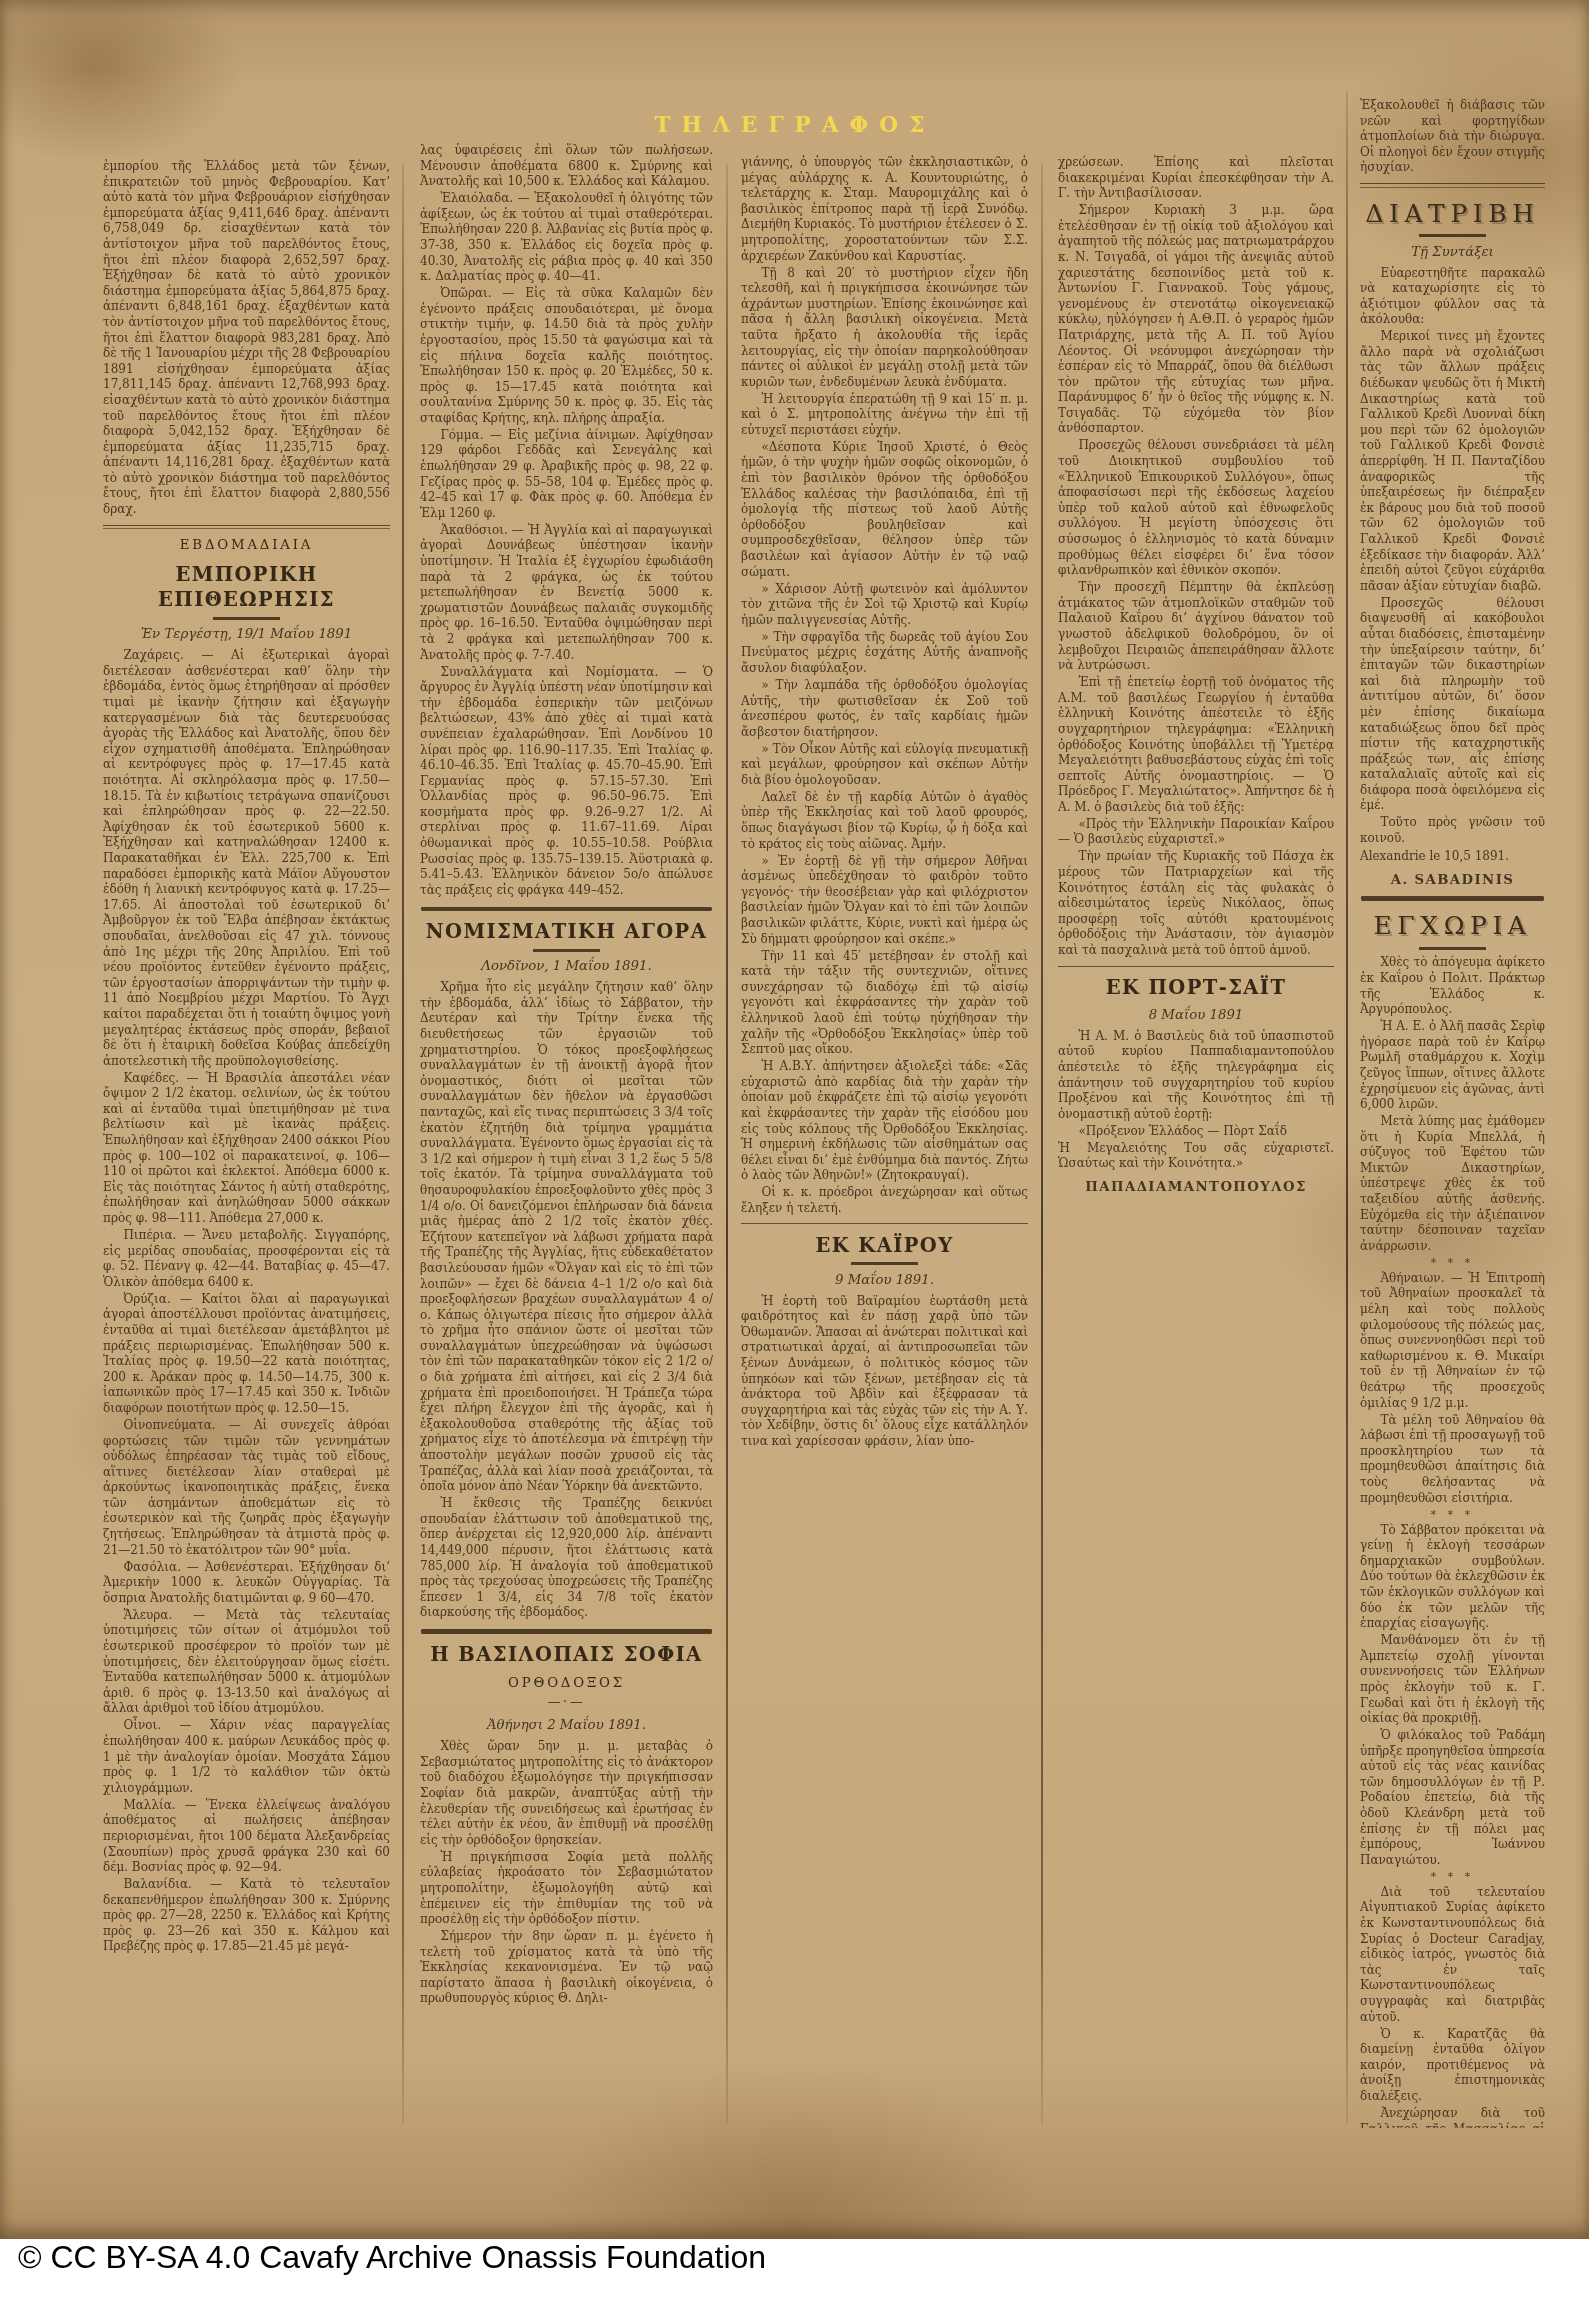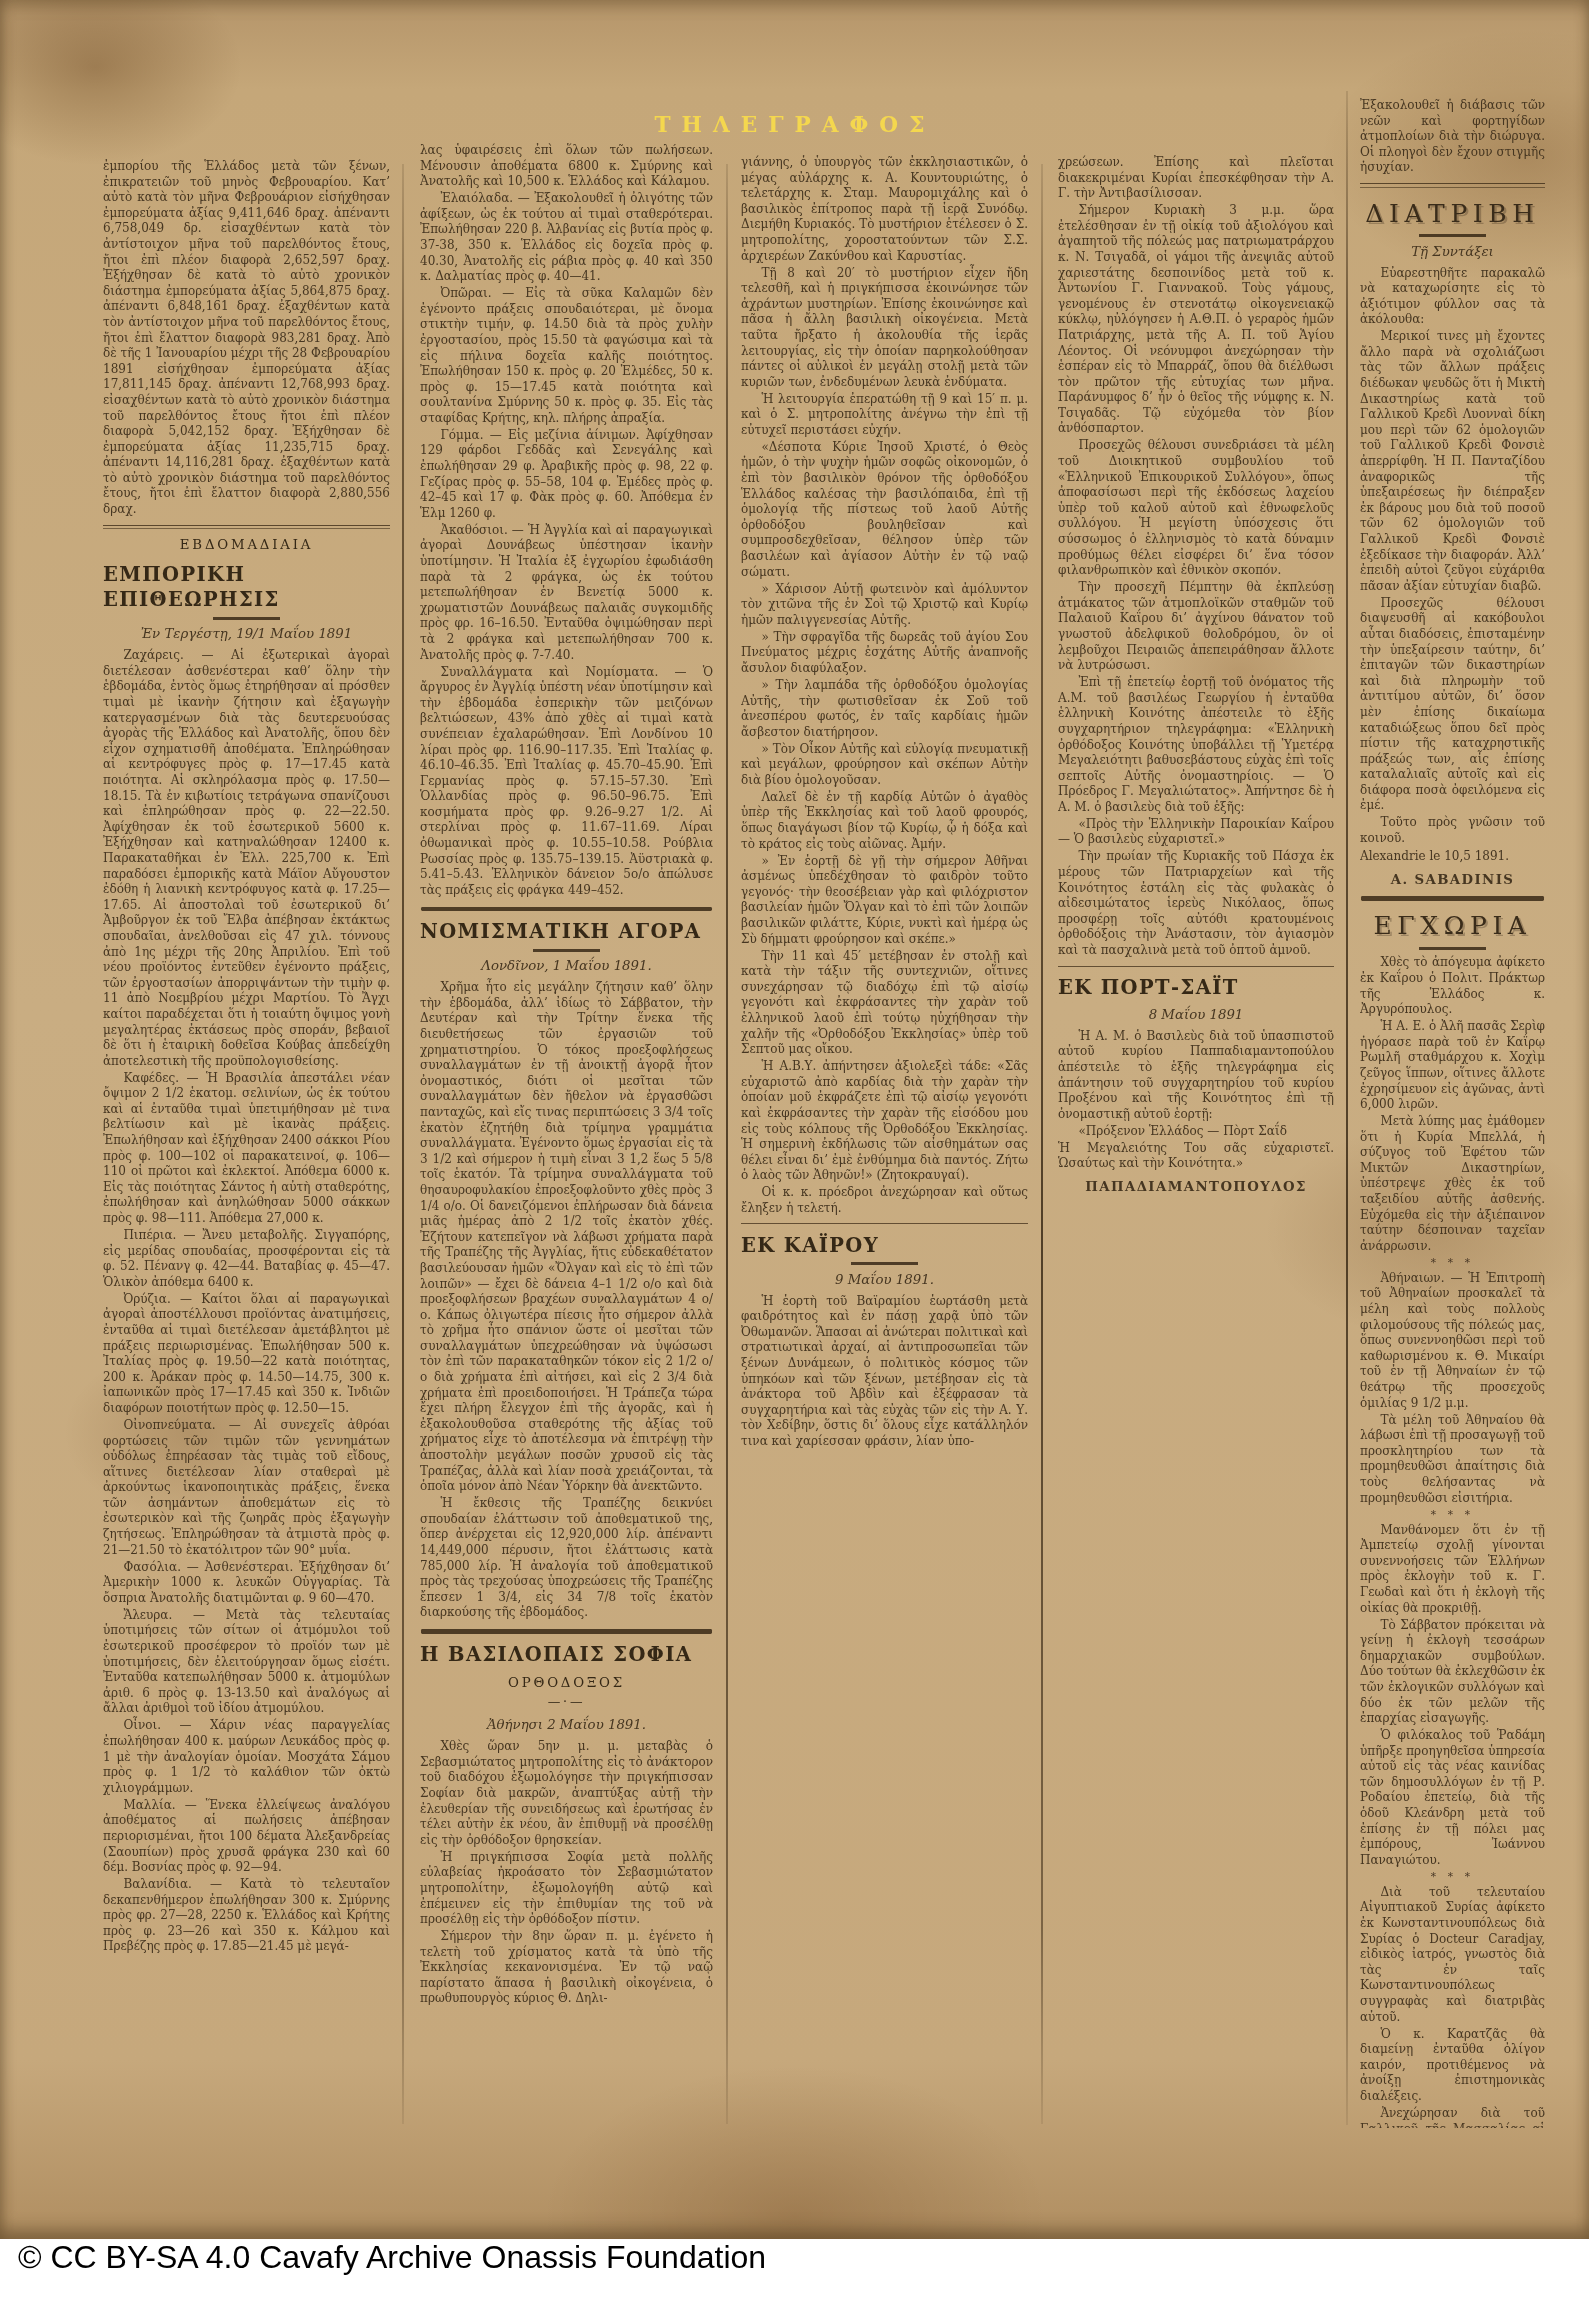--- a/index.html
+++ b/index.html
@@ -18,21 +18,21 @@
     background-blend-mode:multiply, multiply, multiply, multiply, multiply, multiply, normal, normal;
     box-shadow:inset 0 -9.8px 15.3px rgba(70,50,25,.45), inset 0 7px 12.6px rgba(90,65,35,.35);}
   .masthead{position:absolute;top:112px;left:0;width:1590px;text-align:center;
     font-size:21.6px;letter-spacing:11px;color:#fde047;font-weight:bold;opacity:.85;}
   .col{position:absolute;overflow:hidden;font-size:12px;line-height:1.3;}
   .vrule{position:absolute;width:2.1px;background:linear-gradient(180deg,
       rgba(62,44,22,.15) 0%, rgba(62,44,22,.65) 12%, rgba(50,35,16,.8) 55%,
       rgba(62,44,22,.55) 90%, rgba(62,44,22,.1) 100%);}
   .p{ text-align:justify;text-indent:1.7em;margin:0 0 1.4px 0;}
   .p-cont{text-align:justify;text-indent:0;margin:0 0 1.4px 0;}
-  .h-major{text-align:left;font-weight:bold;font-size:19.5px;letter-spacing:1.4px;
+  .h-major{text-align:center;font-weight:bold;font-size:19.5px;letter-spacing:1.4px;
     margin:8.4px 0 4.2px 0;color:#34271636;color:#352816;}
   .h-minor{text-align:center;font-weight:normal;font-size:13.3px;letter-spacing:2.8px;margin:7px 0 1.4px 0;color:#352816;}
   .h-ornate{text-align:center;font-weight:normal;font-size:25px;letter-spacing:5.6px;margin:9.8px 0 2.8px 0;
     color:#3a2c1a;text-shadow:2.1px 2.1px 0 rgba(58,44,26,.30);}
   .dateline{text-align:center;font-style:italic;font-size:13.3px;margin:5.6px 0 5.6px 0;}
   .dateline-left{text-align:left;font-size:12px;margin:2.8px 0;}
   .signature{text-align:center;font-weight:bold;letter-spacing:1.4px;font-size:13.3px;margin:5.6px 0;}
   .rule-double{height:2.8px;border-top:1.4px solid rgba(55,39,19,.75);border-bottom:0.7px solid rgba(55,39,19,.55);margin:7px 0;}
   .rule-thick{height:4.2px;background:rgba(48,33,15,.8);margin:8.4px 1.4px;border-radius:1.4px;}
   .rule-short{width:67px;height:2.8px;background:rgba(48,33,15,.8);margin:4.2px auto 5.6px auto;}
@@ -147,22 +147,22 @@
       <div class="rule-thick"></div>
       <div class="h-ornate">ΕΓΧΩΡΙΑ</div>
       <div class="rule-short"></div>
       <div class="p">Χθὲς τὸ ἀπόγευμα ἀφίκετο ἐκ Καΐρου ὁ Πολιτ. Πράκτωρ τῆς Ἑλλάδος κ. Ἀργυρόπουλος.</div>
       <div class="p">Ἡ Α. Ε. ὁ Ἀλῆ πασᾶς Σερὶφ ἠγόρασε παρὰ τοῦ ἐν Καΐρῳ Ρωμλῆ σταθμάρχου κ. Χοχὶμ ζεῦγος ἵππων, οἵτινες ἄλλοτε ἐχρησίμευον εἰς ἀγῶνας, ἀντὶ 6,000 λιρῶν.</div>
       <div class="p">Μετὰ λύπης μας ἐμάθομεν ὅτι ἡ Κυρία Μπελλά, ἡ σύζυγος τοῦ Ἐφέτου τῶν Μικτῶν Δικαστηρίων, ὑπέστρεψε χθὲς ἐκ τοῦ ταξειδίου αὐτῆς ἀσθενής. Εὐχόμεθα εἰς τὴν ἀξιέπαινον ταύτην δέσποιναν ταχεῖαν ἀνάρρωσιν.</div>
       <div class="sep-stars">* * *</div>
       <div class="p">Ἀθήναιων. — Ἡ Ἐπιτροπὴ τοῦ Ἀθηναίων προσκαλεῖ τὰ μέλη καὶ τοὺς πολλοὺς φιλομούσους τῆς πόλεώς μας, ὅπως συνεννοηθῶσι περὶ τοῦ καθωρισμένου κ. Θ. Μικαίρι τοῦ ἐν τῇ Ἀθηναίων ἐν τῷ θεάτρῳ τῆς προσεχοῦς ὁμιλίας 9 1/2 μ.μ.</div>
       <div class="p">Τὰ μέλη τοῦ Ἀθηναίου θὰ λάβωσι ἐπὶ τῇ προσαγωγῇ τοῦ προσκλητηρίου των τὰ προμηθευθῶσι ἀπαίτησις διὰ τοὺς θελήσαντας νὰ προμηθευθῶσι εἰσιτήρια.</div>
       <div class="sep-stars">* * *</div>
+      <div class="p">Τὸ Σάββατον πρόκειται νὰ γείνῃ ἡ ἐκλογὴ τεσσάρων δημαρχιακῶν συμβούλων. Δύο τούτων θὰ ἐκλεχθῶσιν ἐκ τῶν ἐκλογικῶν συλλόγων καὶ δύο ἐκ τῶν μελῶν τῆς ἐπαρχίας εἰσαγωγῆς.</div>
       <div class="p">Μανθάνομεν ὅτι ἐν τῇ Ἀμπετείῳ σχολῇ γίνονται συνεννοήσεις τῶν Ἑλλήνων πρὸς ἐκλογὴν τοῦ κ. Γ. Γεωδαὶ καὶ ὅτι ἡ ἐκλογὴ τῆς οἰκίας θὰ προκριθῇ.</div>
-      <div class="p">Τὸ Σάββατον πρόκειται νὰ γείνῃ ἡ ἐκλογὴ τεσσάρων δημαρχιακῶν συμβούλων. Δύο τούτων θὰ ἐκλεχθῶσιν ἐκ τῶν ἐκλογικῶν συλλόγων καὶ δύο ἐκ τῶν μελῶν τῆς ἐπαρχίας εἰσαγωγῆς.</div>
       <div class="p">Ὁ φιλόκαλος τοῦ Ῥαδάμη ὑπῆρξε προηγηθεῖσα ὑπηρεσία αὐτοῦ εἰς τὰς νέας καινίδας τῶν δημοσυλλόγων ἐν τῇ Ρ. Ροδαίου ἐπετείῳ, διὰ τῆς ὁδοῦ Κλεάνδρη μετὰ τοῦ ἐπίσης ἐν τῇ πόλει μας ἐμπόρους, Ἰωάννου Παναγιώτου.</div>
       <div class="sep-stars">* * *</div>
       <div class="p">Διὰ τοῦ τελευταίου Αἰγυπτιακοῦ Συρίας ἀφίκετο ἐκ Κωνσταντινουπόλεως διὰ Συρίας ὁ Docteur Caradjay, εἰδικὸς ἰατρός, γνωστὸς διὰ τὰς ἐν ταῖς Κωνσταντινουπόλεως συγγραφὰς καὶ διατριβὰς αὐτοῦ.</div>
       <div class="p">Ὁ κ. Καρατζᾶς θὰ διαμείνῃ ἐνταῦθα ὀλίγον καιρόν, προτιθέμενος νὰ ἀνοίξῃ ἐπιστημονικὰς διαλέξεις.</div>
       <div class="p">Ἀνεχώρησαν διὰ τοῦ Γαλλικοῦ τῆς Μασσαλίας αἱ Κυρίαι Ροδοκανάκη καὶ οἰκογένεια, Μπαγιαρτᾶ καὶ θυγάτηρ, Μπελλὰ καὶ οἰκογένεια, οἱ κκ. Κρίνος, Α. Συναδελίς.</div>
     </div>
 
   <div class="footer">
     <span>© CC BY-SA 4.0 Cavafy Archive Onassis Foundation</span>
   </div>

